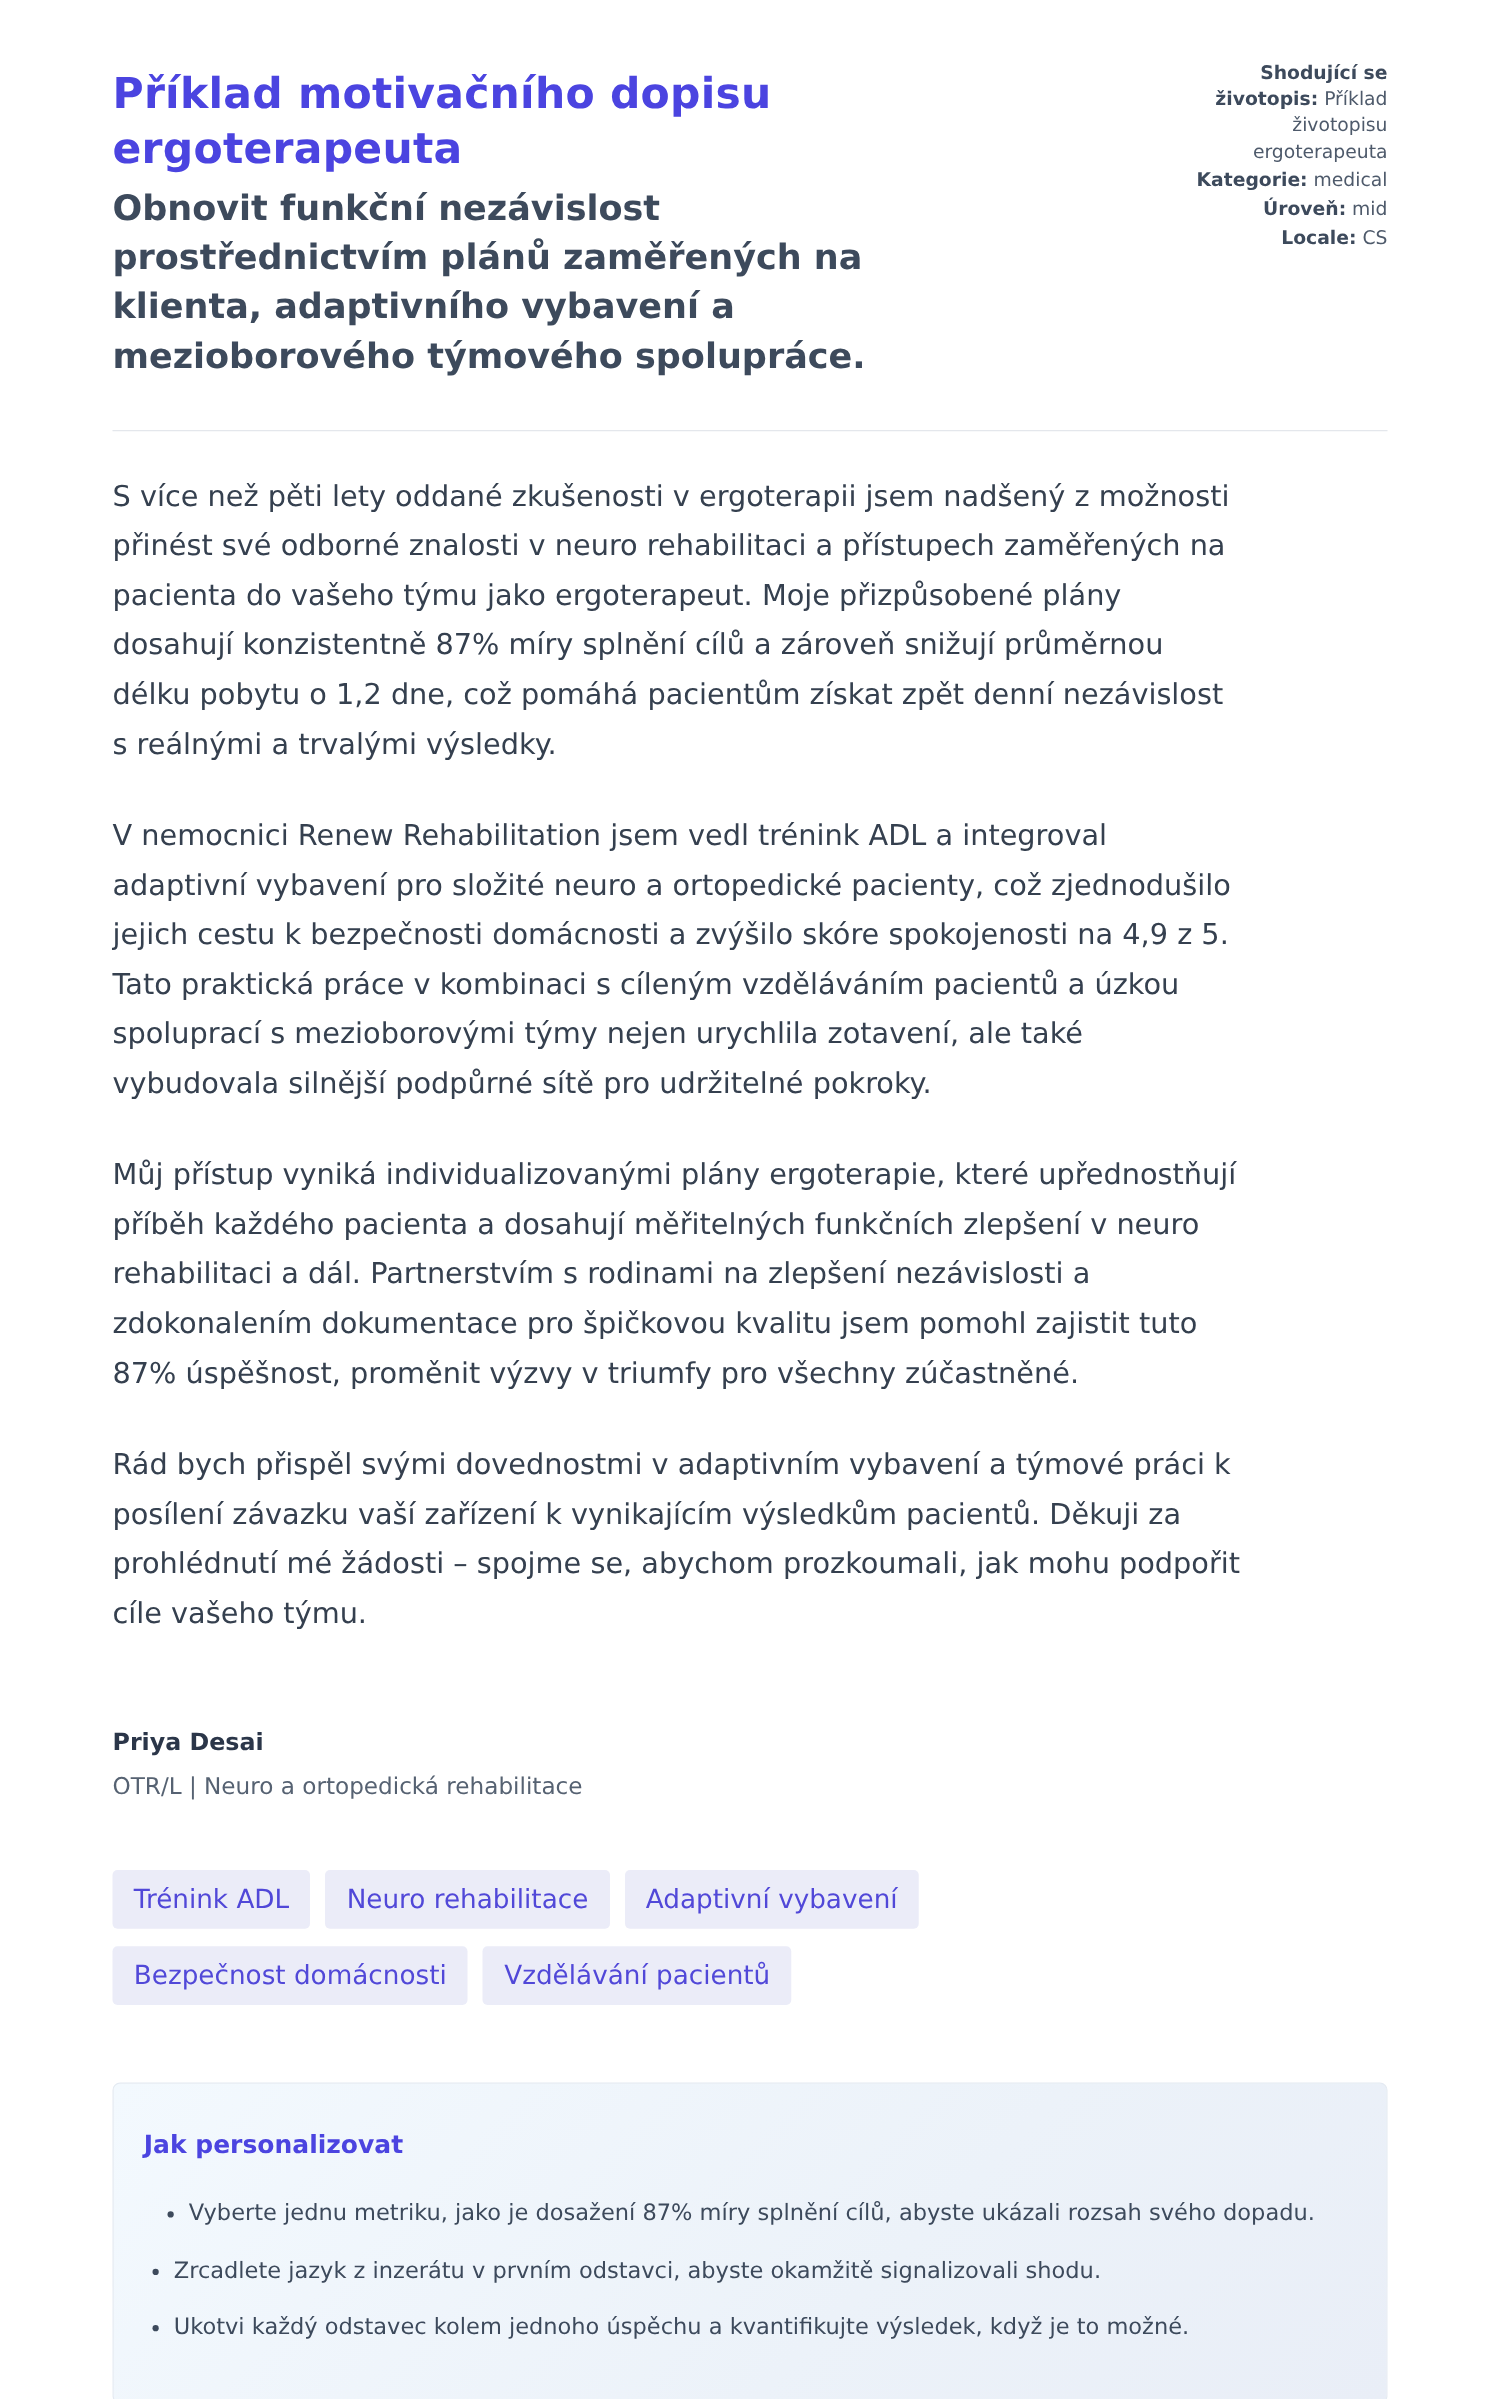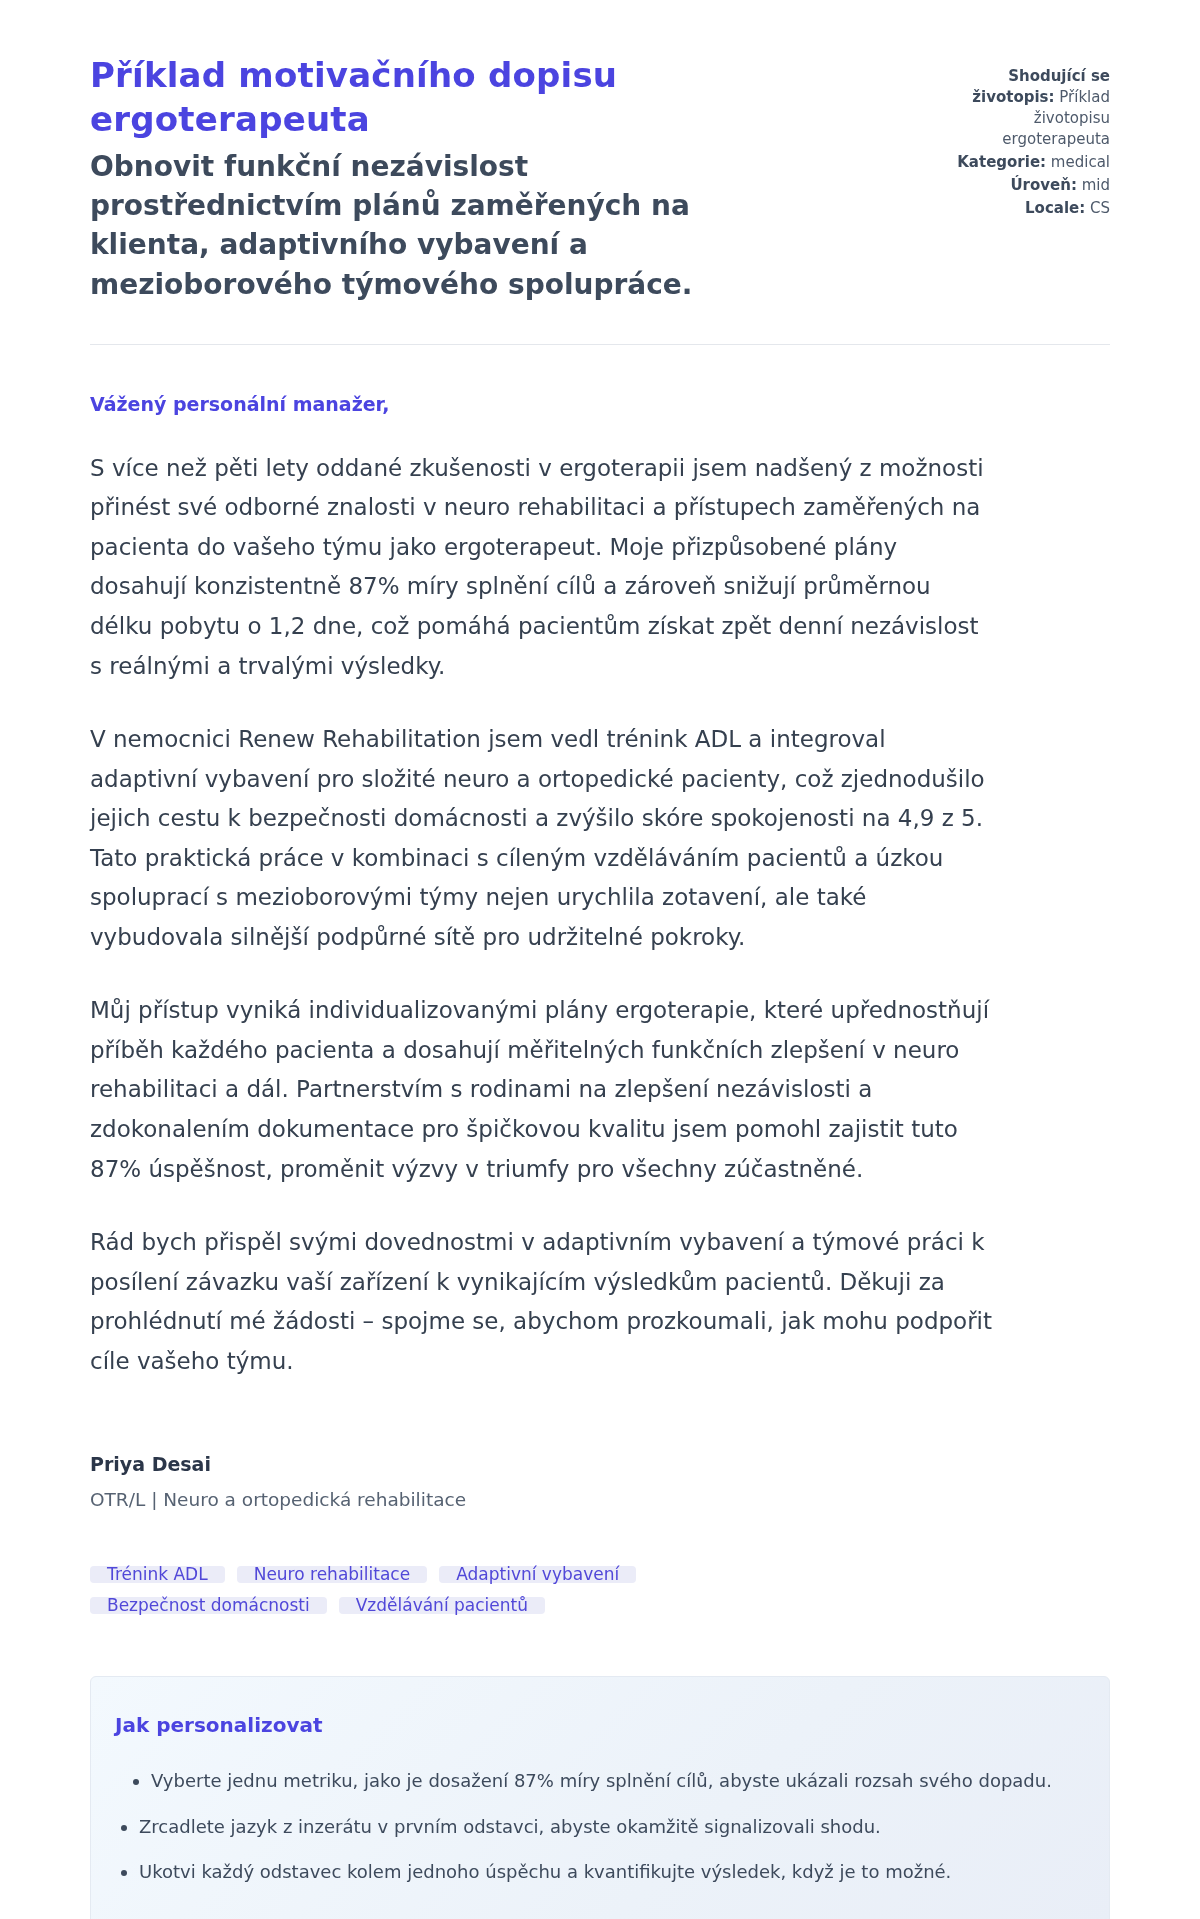--- a/index.html
+++ b/index.html
@@ -32,21 +32,21 @@
     margin: 6px 0 0 0;
     max-width: 640px;
     font-size: 28px;
     line-height: 1.4;
     font-weight: bold;
     color: #3d4a5c;
   }
   .meta {
     flex: 0 0 178px;
     width: 178px;
-    margin-top: 20px;
+    margin-top: 2px;
     text-align: right;
     font-size: 15px;
     line-height: 1.4;
     color: #4e5a6b;
   }
   .meta-item { margin-bottom: 2px; }
   .meta-label { font-weight: bold; color: #3d4a5c; }
   
   hr.divider {
     margin: 40px 0 0 0;
@@ -77,23 +77,23 @@
     margin-top: 56px;
     max-width: 768px;
     display: flex;
     flex-wrap: wrap;
     gap: 14px 12px;
   }
   .chip {
     display: inline-block;
     background: #ebecf8;
     color: #5148d8;
-    font-size: 17px;
+    font-size: 21px;
     line-height: 1;
-    padding: 0 17px;
+    padding: 13px 17px;
     border-radius: 4px;
     white-space: nowrap;
   }
   
   .tips-box {
     margin-top: 62px;
     box-sizing: border-box;
     border: 1px solid #e4eaf2;
     border-radius: 6px;
     background: linear-gradient(135deg, #f3f9fe 0%, #ecf2f9 60%, #e9eef7 100%);
@@ -135,21 +135,20 @@
         <div class="meta-item"><span class="meta-label">Kategorie:</span> <span class="meta-value">medical</span></div>
 
         <div class="meta-item"><span class="meta-label">Úroveň:</span> <span class="meta-value">mid</span></div>
 
         <div class="meta-item"><span class="meta-label">Locale:</span> <span class="meta-value">CS</span></div>
       </aside>
   </header>
 
   <hr class="divider">
 
-  <p class="greeting">Vážený personální manažer,</p>
 
   <div class="letter-body">
 
       <p class="para">S více než pěti lety oddané zkušenosti v ergoterapii jsem nadšený z možnosti přinést své odborné znalosti v neuro rehabilitaci a přístupech zaměřených na pacienta do vašeho týmu jako ergoterapeut. Moje přizpůsobené plány dosahují konzistentně 87% míry splnění cílů a zároveň snižují průměrnou délku pobytu o 1,2 dne, což pomáhá pacientům získat zpět denní nezávislost s reálnými a trvalými výsledky.</p>
 
       <p class="para">V nemocnici Renew Rehabilitation jsem vedl trénink ADL a integroval adaptivní vybavení pro složité neuro a ortopedické pacienty, což zjednodušilo jejich cestu k bezpečnosti domácnosti a zvýšilo skóre spokojenosti na 4,9 z 5. Tato praktická práce v kombinaci s cíleným vzděláváním pacientů a úzkou spoluprací s mezioborovými týmy nejen urychlila zotavení, ale také vybudovala silnější podpůrné sítě pro udržitelné pokroky.</p>
 
       <p class="para">Můj přístup vyniká individualizovanými plány ergoterapie, které upřednostňují příběh každého pacienta a dosahují měřitelných funkčních zlepšení v neuro rehabilitaci a dál. Partnerstvím s rodinami na zlepšení nezávislosti a zdokonalením dokumentace pro špičkovou kvalitu jsem pomohl zajistit tuto 87% úspěšnost, proměnit výzvy v triumfy pro všechny zúčastněné.</p>
 
       <p class="para">Rád bych přispěl svými dovednostmi v adaptivním vybavení a týmové práci k posílení závazku vaší zařízení k vynikajícím výsledkům pacientů. Děkuji za prohlédnutí mé žádosti – spojme se, abychom prozkoumali, jak mohu podpořit cíle vašeho týmu.</p>

